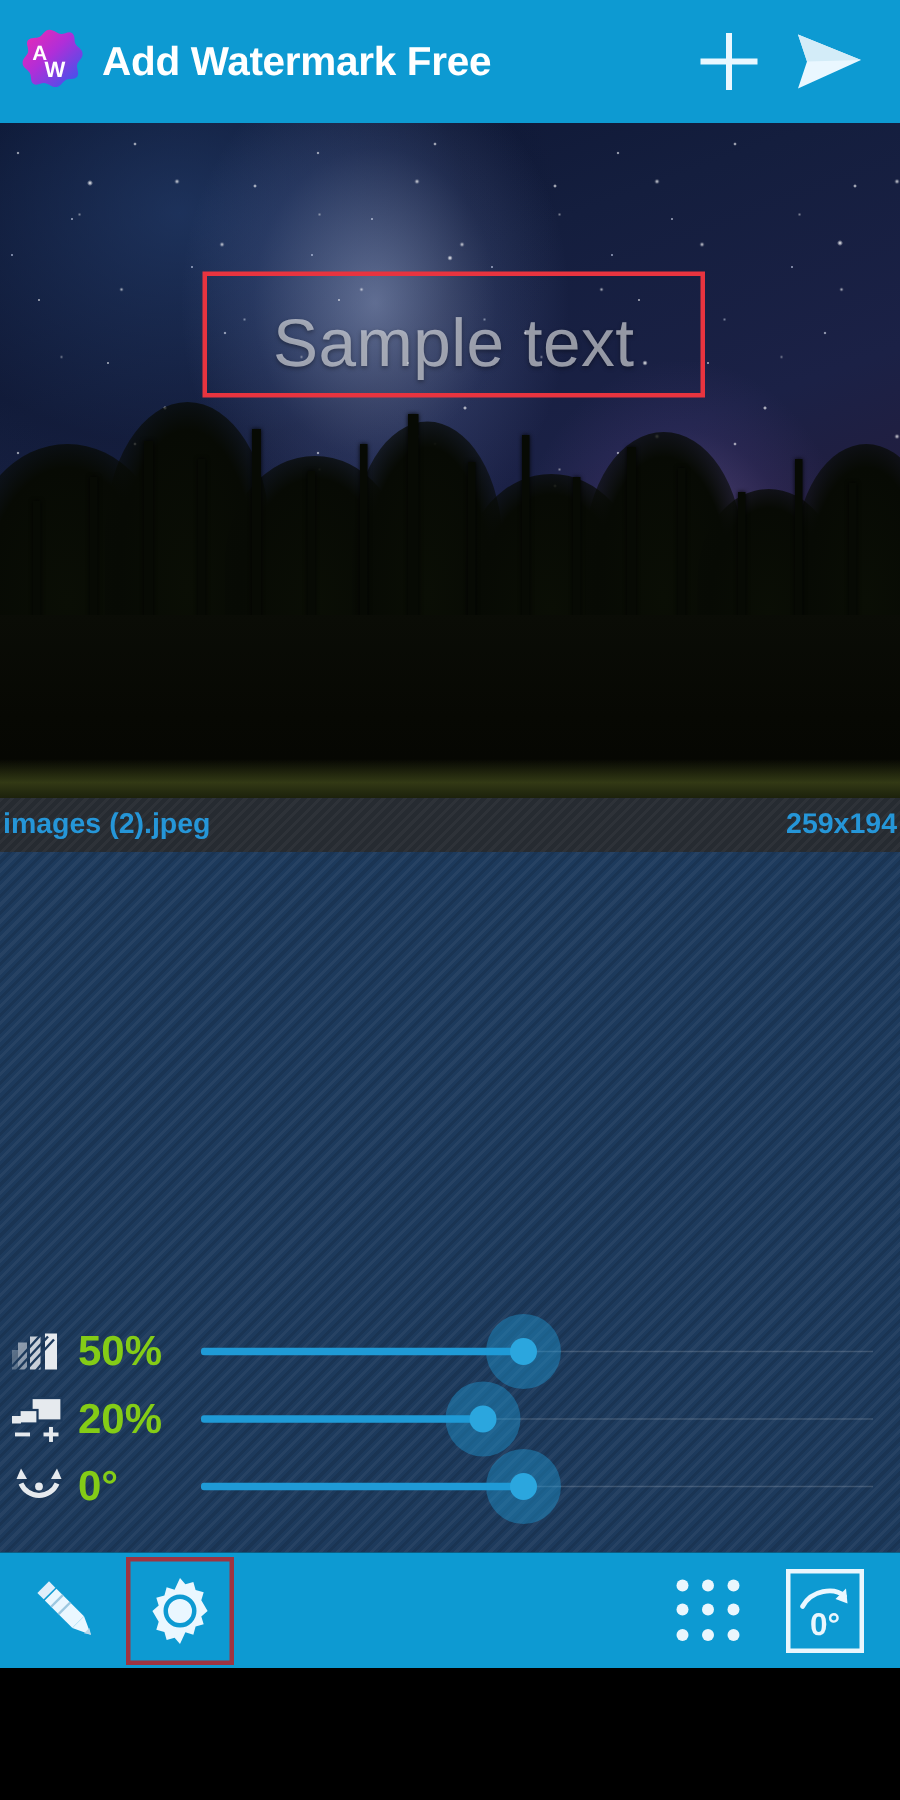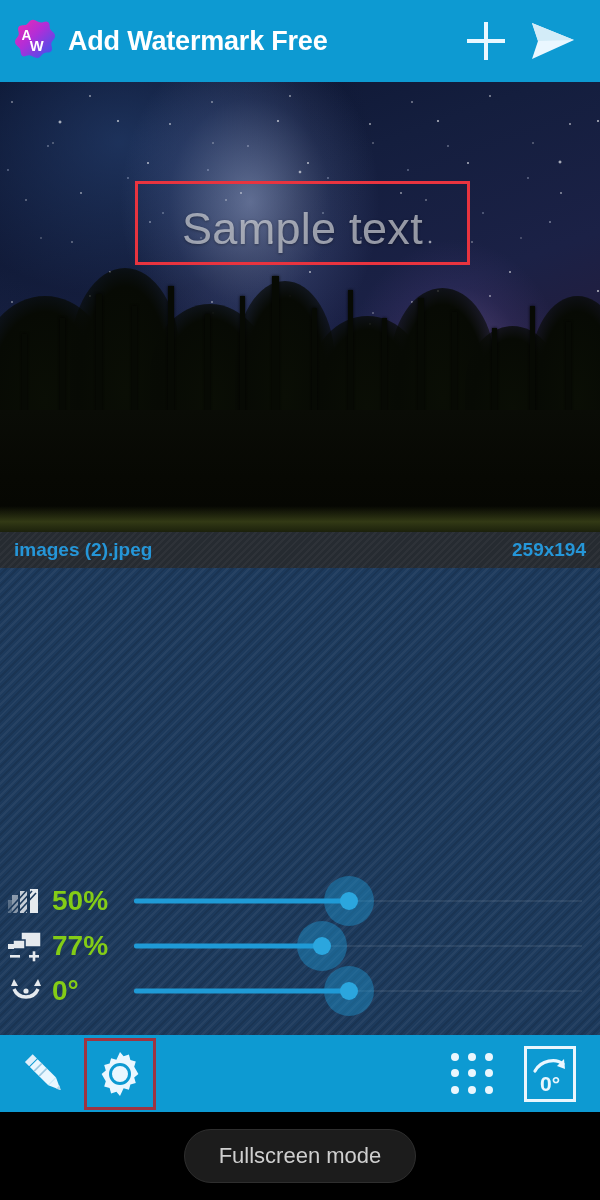--- a/index.html
+++ b/index.html
@@ -120,21 +120,21 @@
     white-space:nowrap;
   }
 
   
   .fileinfo {
     position:absolute; left:0; top:532px; width:600px; height:36px;
     background:
       repeating-linear-gradient(135deg, rgba(255,255,255,.035) 0 2px, rgba(0,0,0,0) 2px 5px),
       #262b31;
     display:flex; align-items:center; justify-content:space-between;
-    padding:0 14px;
+    padding:0 2px;
   }
   .fileinfo span {
     color:#2596d8; font-size:19px; font-weight:bold;
   }
 
   
   .workarea {
     position:absolute; left:0; top:568px; width:600px; height:467px;
     background:
       repeating-linear-gradient(135deg,
@@ -348,21 +348,21 @@
       <div class="sl-icon">
         <svg width="36" height="32" viewBox="0 0 36 32">
           <rect x="13" y="2" width="20" height="15" fill="#e6eaee" stroke="#1d3a5c" stroke-width="1.5"></rect>
           <rect x="5" y="10" width="12" height="9" fill="#e6eaee" stroke="#1d3a5c" stroke-width="1.5"></rect>
           <rect x="0" y="14" width="6" height="5" fill="#e6eaee"></rect>
           <rect x="2" y="25" width="10" height="2.6" fill="#e6eaee"></rect>
           <rect x="21" y="25" width="10" height="2.6" fill="#e6eaee"></rect>
           <rect x="24.7" y="21.3" width="2.6" height="10" fill="#e6eaee"></rect>
         </svg>
       </div>
-      <div class="sl-value">77%</div>
+      <div class="sl-value">20%</div>
       <div class="sl-track-wrap">
         <div class="sl-track-bg"></div>
         <div class="sl-track-fill" style="width:42%;"></div>
         <div class="sl-halo" style="left:42%;"></div>
         <div class="sl-thumb" style="left:42%;"></div>
       </div>
     </div>
 
     <div class="slider-row r2">
       <div class="sl-icon">
@@ -421,17 +421,14 @@
       <div class="rotbox">
         <svg width="36" height="20" viewBox="0 0 36 20">
           <path d="M3 16 C9 5, 24 3, 31 9" fill="none" stroke="#eaf7ff" stroke-width="3.2" stroke-linecap="round"></path>
           <polygon points="33,14 25,11 32,4" fill="#eaf7ff"></polygon>
         </svg>
         <div class="deg">0°</div>
       </div>
     </div>
   </div>
 
-  <div class="toastzone">
-    <div class="toast">Fullscreen mode</div>
-  </div>
 
 </div>
 
 </body></html>

